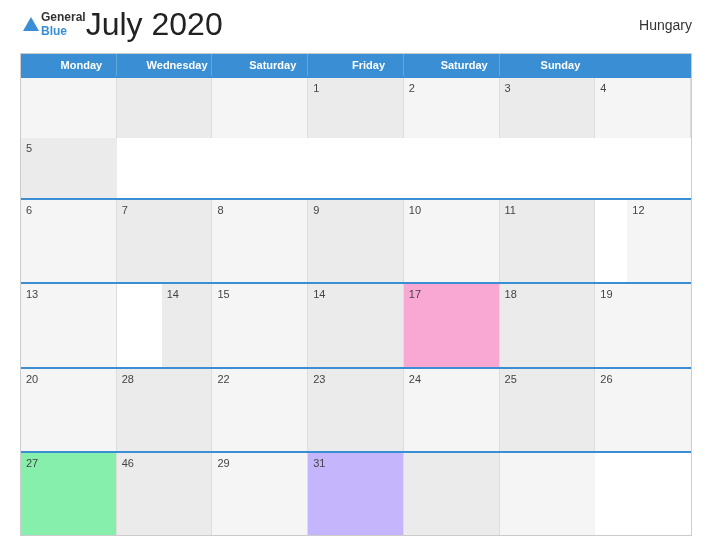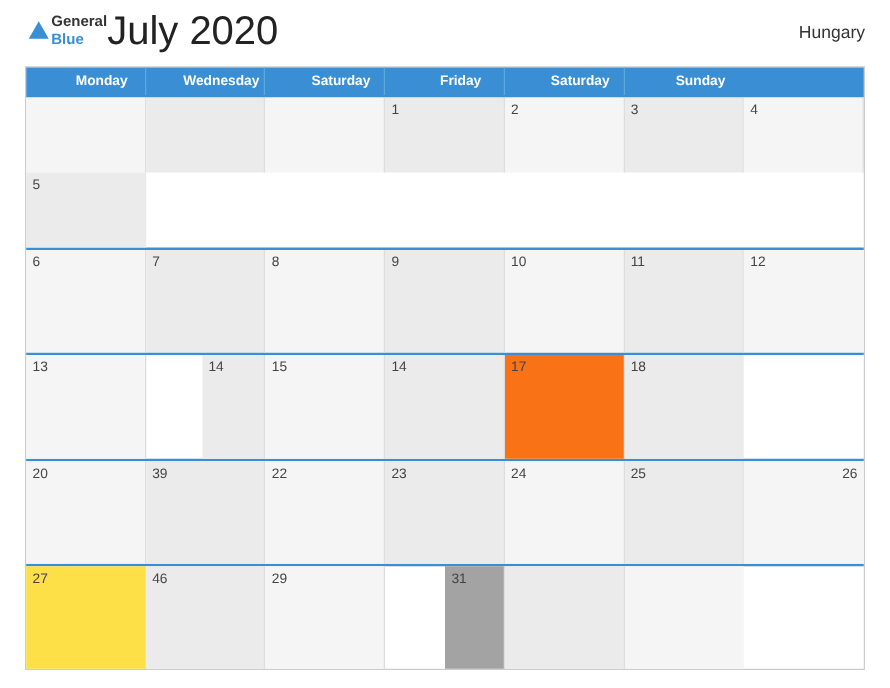--- a/index.html
+++ b/index.html
@@ -177,78 +177,81 @@
           </div>
           <div class="cal-cell" style="background: rgb(235, 235, 235);">
             <span class="day-num">9</span>
           </div>
           <div class="cal-cell" style="background: rgb(245, 245, 245);">
             <span class="day-num">10</span>
           </div>
           <div class="cal-cell" style="background: rgb(235, 235, 235);">
             <span class="day-num">11</span>
           </div>
-          <div class="cal-cell" style="background: rgb(245, 245, 245);">
+          <div class="cal-cell" style="background: rgb(245, 245, 245); margin-left: 32px;">
             <span class="day-num">12</span>
           </div>
         </div>
         <div class="cal-week">
           <div class="cal-cell" style="background: rgb(245, 245, 245);">
             <span class="day-num">13</span>
           </div>
           <div class="cal-cell" style="background: rgb(235, 235, 235); margin-left: 45px;">
             <span class="day-num">14</span>
           </div>
           <div class="cal-cell" style="background: rgb(245, 245, 245);">
             <span class="day-num">15</span>
           </div>
           <div class="cal-cell" style="background: rgb(235, 235, 235);">
             <span class="day-num">14</span>
           </div>
-          <div class="cal-cell" style="background: #f97316;">
+          <div class="cal-cell" style="background: #f9a8d4;">
             <span class="day-num">17</span>
           </div>
           <div class="cal-cell" style="background: rgb(235, 235, 235);">
             <span class="day-num">18</span>
           </div>
+          <div class="cal-cell" style="background: rgb(245, 245, 245);">
+            <span class="day-num">19</span>
+          </div>
         </div>
         <div class="cal-week">
           <div class="cal-cell" style="background: rgb(245, 245, 245);">
             <span class="day-num">20</span>
           </div>
           <div class="cal-cell" style="background: rgb(235, 235, 235);">
-            <span class="day-num">39</span>
+            <span class="day-num">28</span>
           </div>
           <div class="cal-cell" style="background: rgb(245, 245, 245);">
             <span class="day-num">22</span>
           </div>
           <div class="cal-cell" style="background: rgb(235, 235, 235);">
             <span class="day-num">23</span>
           </div>
           <div class="cal-cell" style="background: rgb(245, 245, 245);">
             <span class="day-num">24</span>
           </div>
           <div class="cal-cell" style="background: rgb(235, 235, 235);">
             <span class="day-num">25</span>
           </div>
-          <div class="cal-cell" style="background: rgb(245, 245, 245); text-align: right;">
+          <div class="cal-cell" style="background: rgb(245, 245, 245);">
             <span class="day-num">26</span>
           </div>
         </div>
         <div class="cal-week">
-          <div class="cal-cell" style="background: #fde047;">
+          <div class="cal-cell" style="background: #86efac;">
             <span class="day-num">27</span>
           </div>
           <div class="cal-cell" style="background: rgb(235, 235, 235);">
             <span class="day-num">46</span>
           </div>
           <div class="cal-cell" style="background: rgb(245, 245, 245);">
             <span class="day-num">29</span>
           </div>
-          <div class="cal-cell" style="background: #a3a3a3; margin-left: 48px;">
+          <div class="cal-cell" style="background: #c4b5fd;">
             <span class="day-num">31</span>
           </div>
           <div class="cal-cell empty" style="background: rgb(235, 235, 235);"></div>
           <div class="cal-cell empty" style="background: rgb(245, 245, 245);"></div>
         </div>
       </div>
   </div>
 </div>
 
 </body></html>

